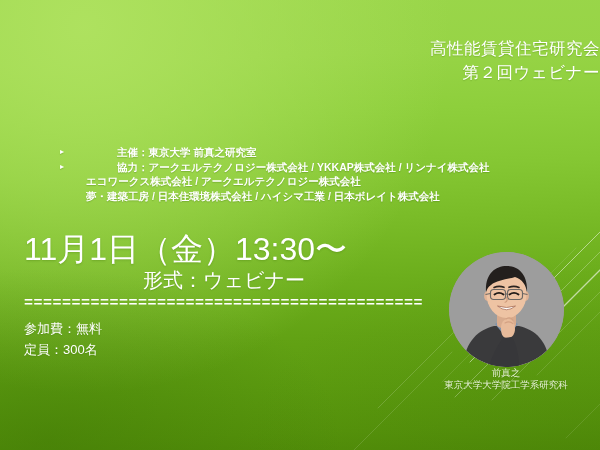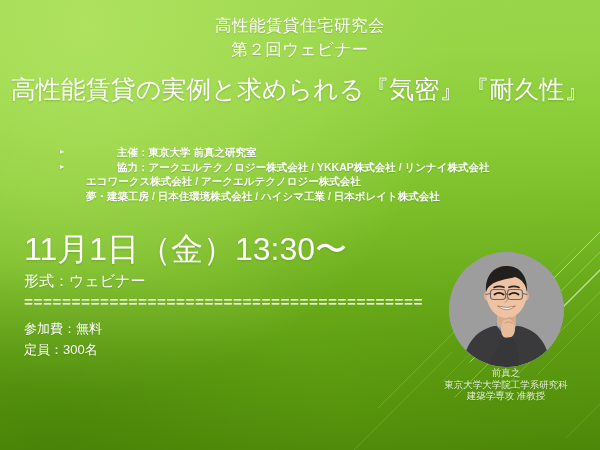--- a/index.html
+++ b/index.html
@@ -49,24 +49,24 @@
   .streaks {
     position: absolute;
     inset: 0;
     pointer-events: none;
     overflow: hidden;
   }
 
   
   .header-block {
     position: absolute;
-    top: 13px;
+    top: 36px;
     left: 0;
     width: 600px;
-    text-align: center;
+    text-align: right;
   }
   .subtitle-line {
     font-size: 16.5px;
     line-height: 24px;
     letter-spacing: 0.5px;
     font-weight: 400;
     text-shadow: 0 1px 1px rgba(60,110,10,0.28);
   }
   .main-title {
     margin-top: 12px;
@@ -117,24 +117,25 @@
   .date-line {
     font-size: 32px;
     line-height: 34px;
     font-weight: 400;
     letter-spacing: 0px;
     white-space: nowrap;
     text-shadow: 0 1px 2px rgba(60,110,10,0.3);
   }
   .format-line {
     margin-top: 4px;
-    font-size: 15px;
+    font-size: 20px;
     line-height: 21px;
     font-weight: 400;
     text-shadow: 0 1px 1px rgba(60,110,10,0.28);
+    text-align: center;
   }
   .divider {
     margin-top: 5px;
     font-size: 15px;
     line-height: 16px;
     letter-spacing: 0.5px;
     font-weight: 700;
     white-space: nowrap;
     overflow: hidden;
     width: 400px;
@@ -195,21 +196,20 @@
         <line x1="468" y1="318" x2="378" y2="408" stroke-width="0.55" opacity="0.30"></line>
         <line x1="452" y1="352" x2="352" y2="452" stroke-width="0.5" opacity="0.26"></line>
         <line x1="600" y1="404" x2="566" y2="438" stroke-width="0.5" opacity="0.22"></line>
       </g>
     </svg>
   </div>
 
   <div class="header-block">
     <div class="subtitle-line">高性能賃貸住宅研究会</div>
     <div class="subtitle-line">第２回ウェビナー</div>
-    <div class="main-title">高性能賃貸の実例と求められる『気密』『耐久性』</div>
   </div>
 
   <div class="credits">
 
     <div class="credit-row">
       <span class="bullet-mark">▸</span>
       <span class="credit-body">主催：東京大学 前真之研究室</span>
     </div>
 
     <div class="credit-row">
@@ -276,17 +276,16 @@
           <path d="M56 71 q4.5 -2.5 8 0.6" stroke="#d3a183" stroke-width="1.1" fill="none" stroke-linecap="round"></path>
 
           <path d="M54 86 C50 92 44 100 40 115 L70 115 C70 100 66 90 63 85 Z" fill="#37373a"></path>
         </g>
       </svg>
     </div>
 
     <div class="speaker-caption">
       <div class="speaker-name">前真之</div>
       <div>東京大学大学院工学系研究科</div>
-      <div>建築学専攻 准教授</div>
     </div>
   </div>
 
 </div>
 
 </body></html>

